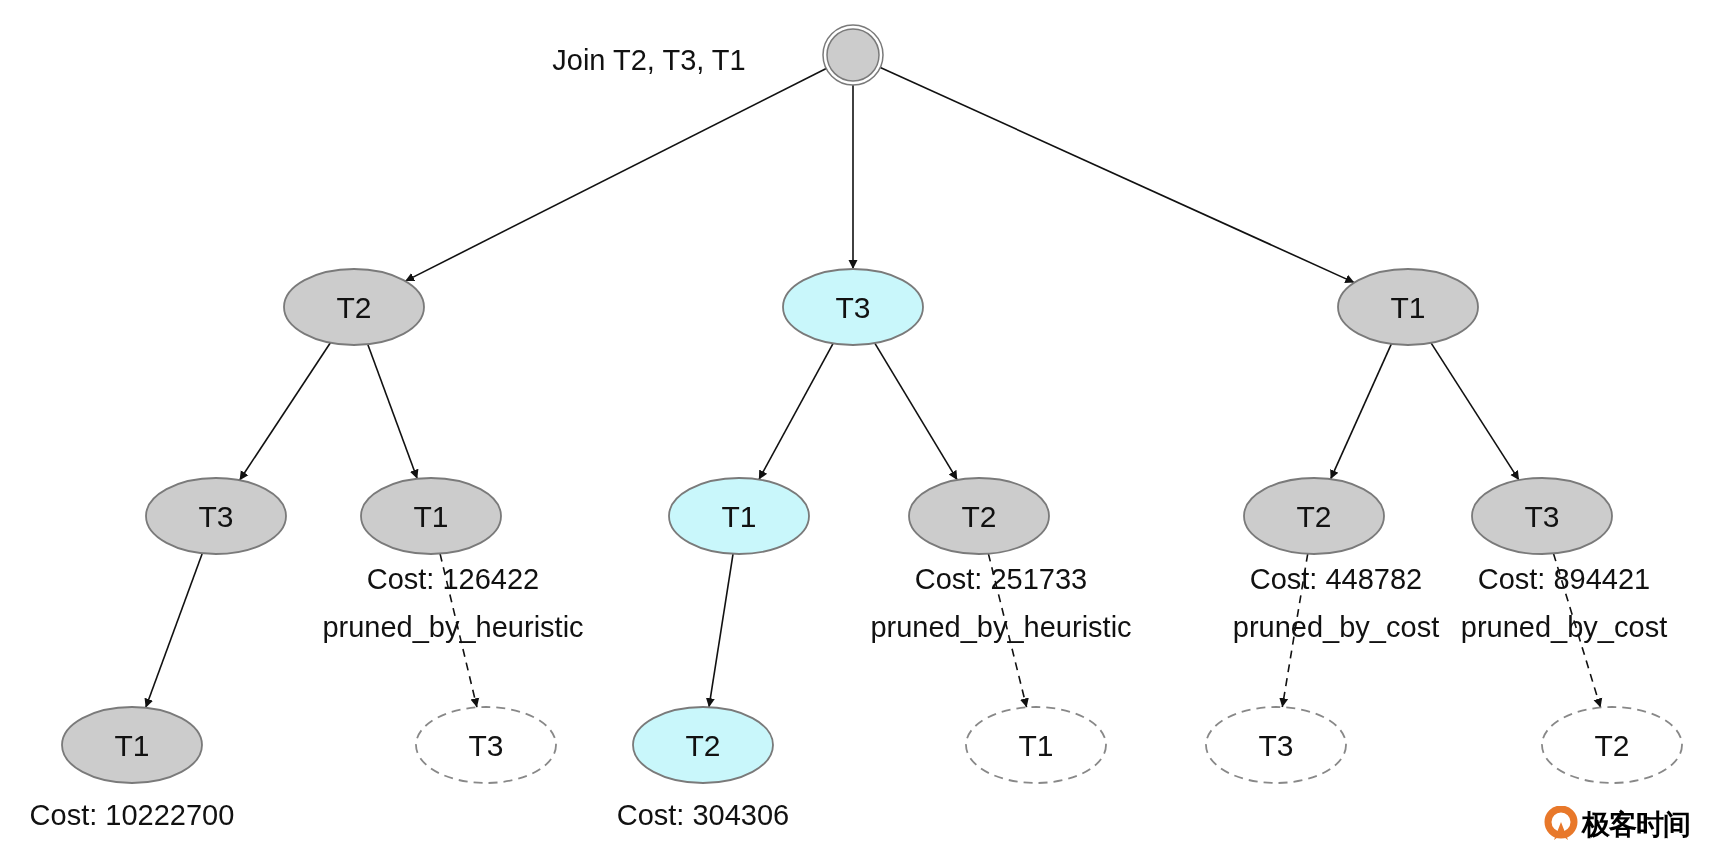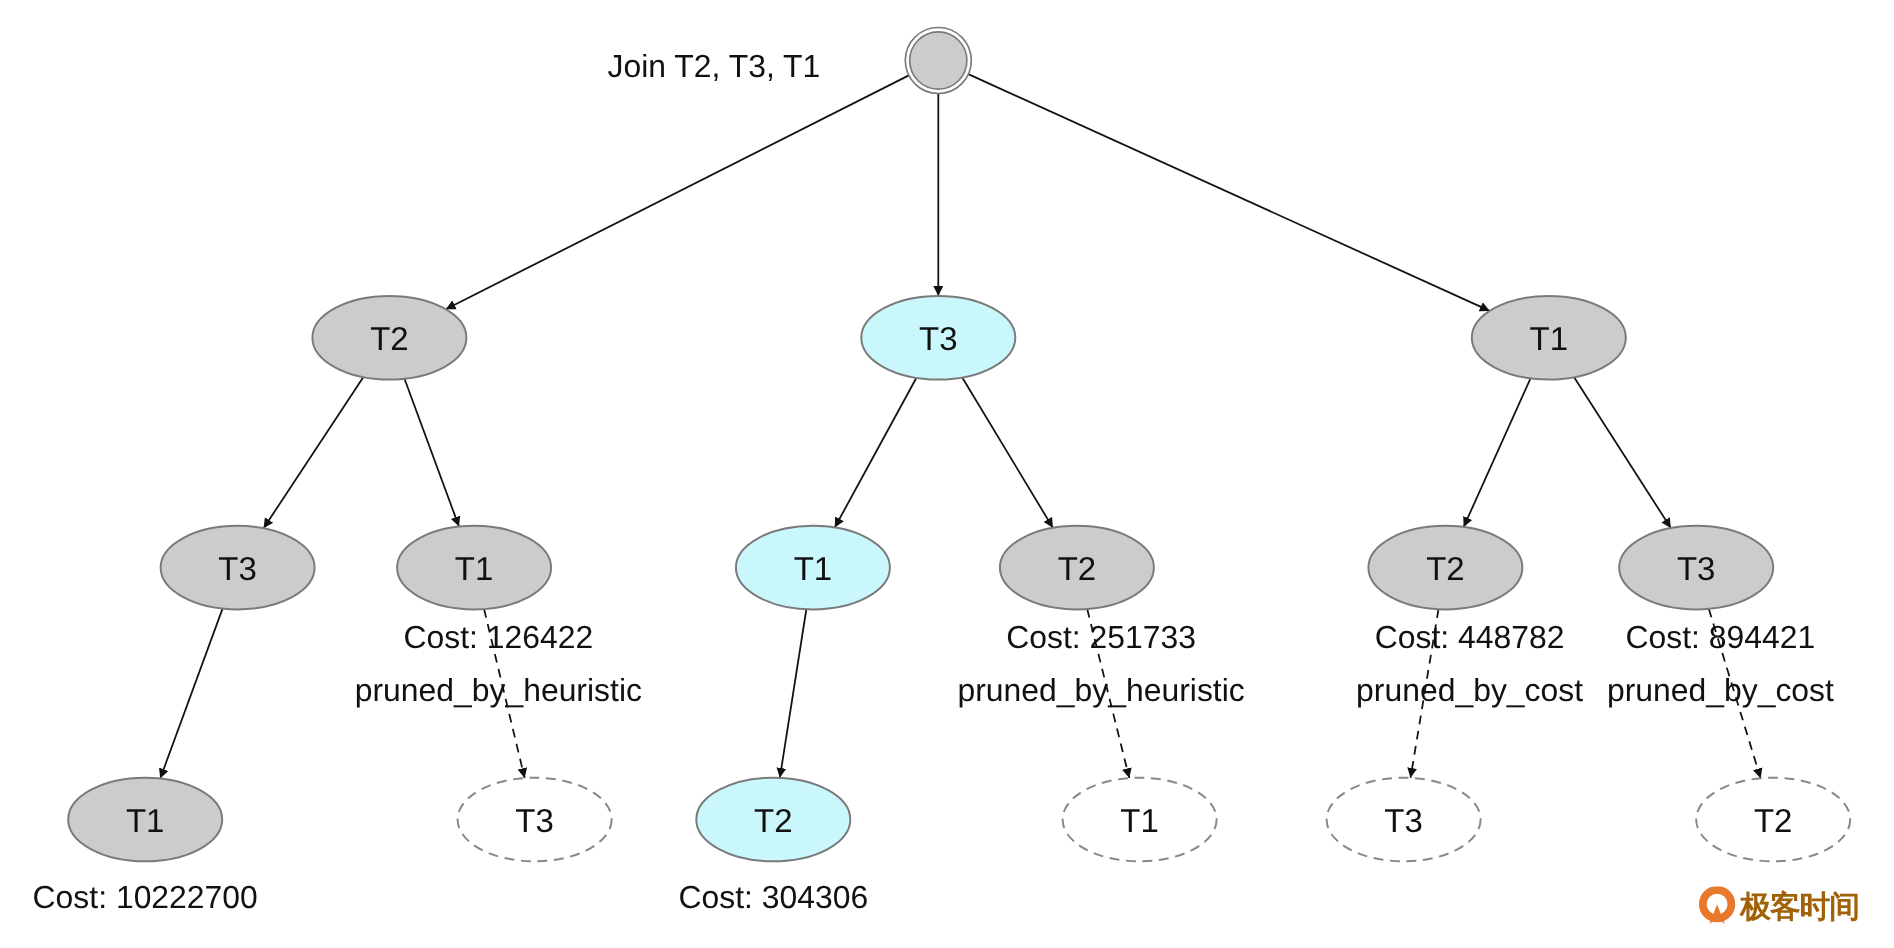--- a/index.html
+++ b/index.html
@@ -2,21 +2,21 @@
 <html><head>
 <meta charset="utf-8">
 <style>
   html, body { margin:0; padding:0; background:#ffffff; }
   body { width:1722px; height:862px; overflow:hidden; position:relative;
          font-family:"Liberation Sans", sans-serif; }
   svg { position:absolute; left:0; top:0; }
   .node-label { font-family:"Liberation Sans", sans-serif; font-size:30px; fill:#111; }
   .ann { font-family:"Liberation Sans", sans-serif; font-size:29px; fill:#111; }
   .logo { position:absolute; left:1544px; top:806px; display:flex; align-items:center; gap:4px; }
-  .logo-text { font-family:"DejaVu Sans", sans-serif; font-size:28px; color:#a16207; font-weight:bold; letter-spacing:-1px; }
+  .logo-text { font-family:"DejaVu Sans", sans-serif; font-size:28px; color:#000000; font-weight:bold; letter-spacing:-1px; }
 </style>
 </head>
 <body>
 
 <svg id="canvas" width="1722" height="862" viewBox="0 0 1722 862">
   <defs>
     <marker id="arrow" viewBox="0 0 10 10" refX="10" refY="5" markerWidth="9" markerHeight="11" orient="auto-start-reverse" markerUnits="userSpaceOnUse">
       <path d="M0,0 L10,5 L0,10 z" fill="#111"></path>
     </marker>
   </defs>

